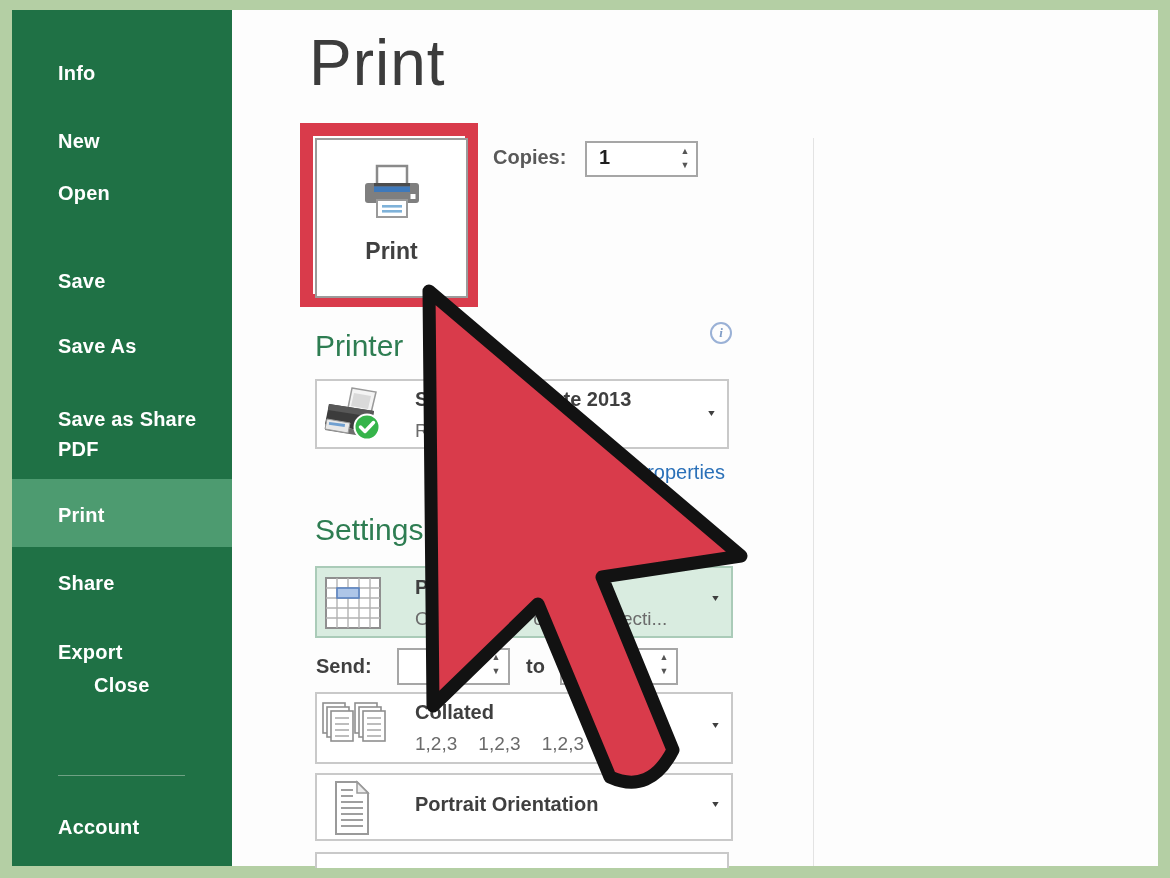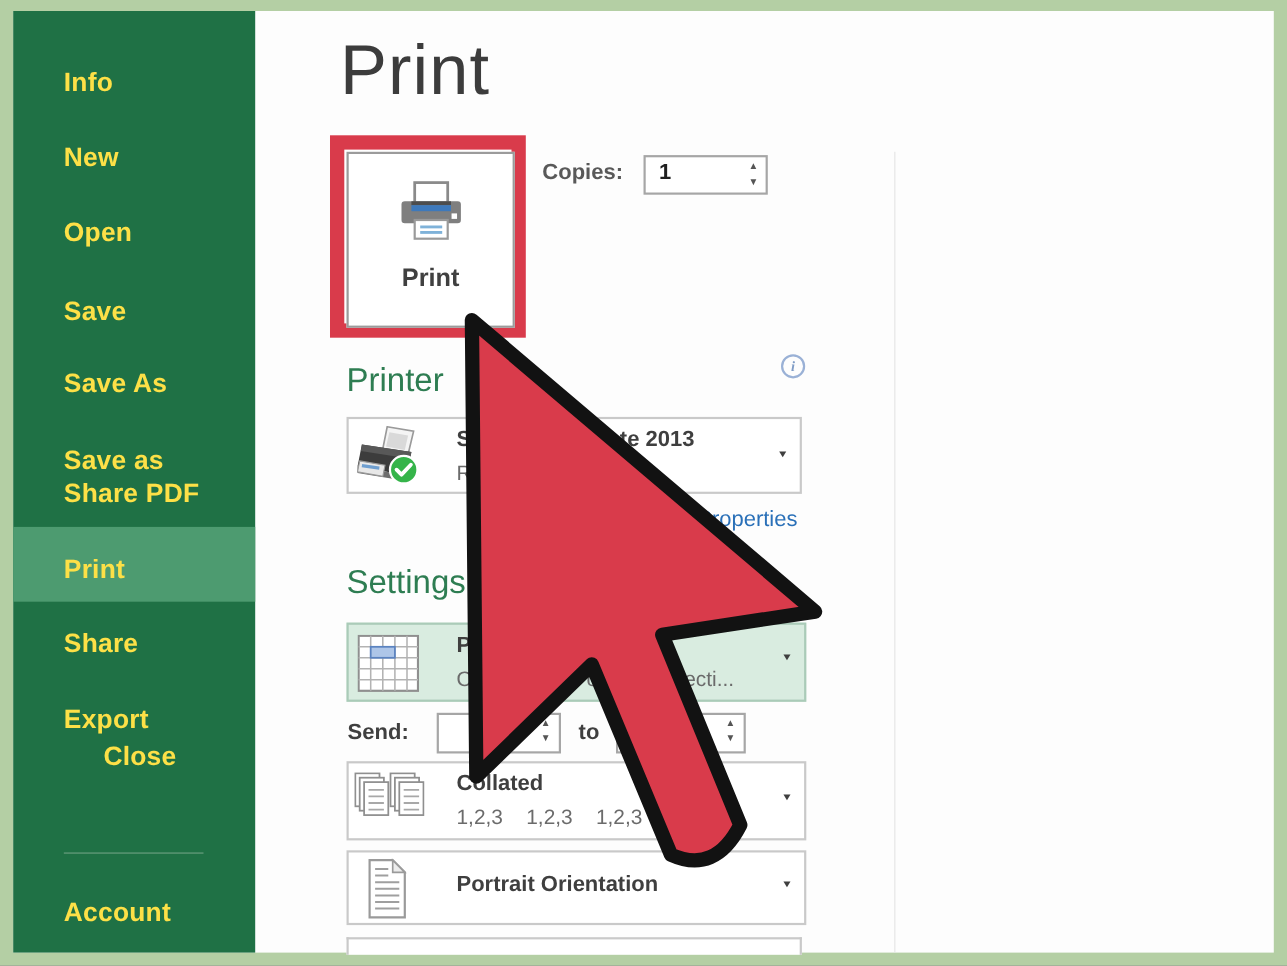--- a/index.html
+++ b/index.html
@@ -1,21 +1,21 @@
 <!DOCTYPE html>
 <html><head>
 <meta charset="utf-8">
 <style>
   html,body{margin:0;padding:0;background:#888;}
   .page{position:relative;width:1170px;height:878px;background:#b4cfa4;overflow:hidden;
         font-family:"Liberation Sans","DejaVu Sans",sans-serif;-webkit-font-smoothing:antialiased;}
   .abs{position:absolute;}
   .content-bg{left:12px;top:10px;width:1146px;height:856px;background:#fdfdfd;z-index:0;}
   .sidebar{left:12px;top:10px;width:220px;height:856px;background:#1f7145;z-index:1;}
-  .side-item{position:absolute;left:46px;color:#fde047;font-size:24px;font-weight:600;letter-spacing:.2px;}
+  .side-item{position:absolute;left:46px;color:#ffffff;font-size:20px;font-weight:600;letter-spacing:.2px;}
   .side-hl{position:absolute;left:0;width:220px;height:68px;background:#4d9b70;}
   .side-divider{position:absolute;left:46px;width:127px;height:1px;background:#6fa184;}
   .vdivider{left:813px;top:138px;width:1px;height:728px;background:#e3e3e3;z-index:2;}
   .page-title{left:309px;top:26px;font-size:64px;font-weight:200;color:#3c3c3c;z-index:2;letter-spacing:1px;}
   .red-box{left:300px;top:123px;width:152px;height:158px;border:13px solid #d93b4b;background:#fff;z-index:5;}
   .print-btn{left:315px;top:138px;width:149px;height:156px;background:#fff;border:2px solid #9b9b9b;z-index:6;text-align:center;}
   .print-btn-label{margin-top:14px;font-size:23px;font-weight:600;color:#404040;}
   .copies-label{left:493px;top:146px;font-size:20px;font-weight:600;color:#595959;z-index:2;}
   .copies-box{left:585px;top:141px;width:109px;height:32px;border:2px solid #a6a6a6;background:#fff;z-index:2;}
   .copies-input{position:absolute;left:10px;top:2px;width:60px;border:none;outline:none;font-size:20px;font-weight:700;color:#1f1f1f;font-family:inherit;background:transparent;}
@@ -39,21 +39,21 @@
 <body>
 
 <div class="page">
 
   <div class="abs content-bg"></div>
 
   <nav class="abs sidebar">
     <div class="side-hl" style="top:469px;"></div>
     <div class="side-item" style="top:52px;">Info</div>
     <div class="side-item" style="top:120px;">New</div>
-    <div class="side-item" style="top:188px;text-align:right;">Open</div>
+    <div class="side-item" style="top:172px;text-align:right;">Open</div>
     <div class="side-item" style="top:247px;margin-top:13px;">Save</div>
     <div class="side-item" style="top:325px;">Save As</div>
     <div class="side-item" style="top:394px;width:152px;line-height:30px;">Save as Share PDF</div>
     <div class="side-item" style="top:494px;">Print</div>
     <div class="side-item" style="top:562px;">Share</div>
     <div class="side-item" style="top:631px;">Export</div>
     <div class="side-item" style="top:664px;margin-left:36px;">Close</div>
     <div class="side-divider" style="top:765px;"></div>
     <div class="side-item" style="top:806px;">Account</div>
   </nav>

